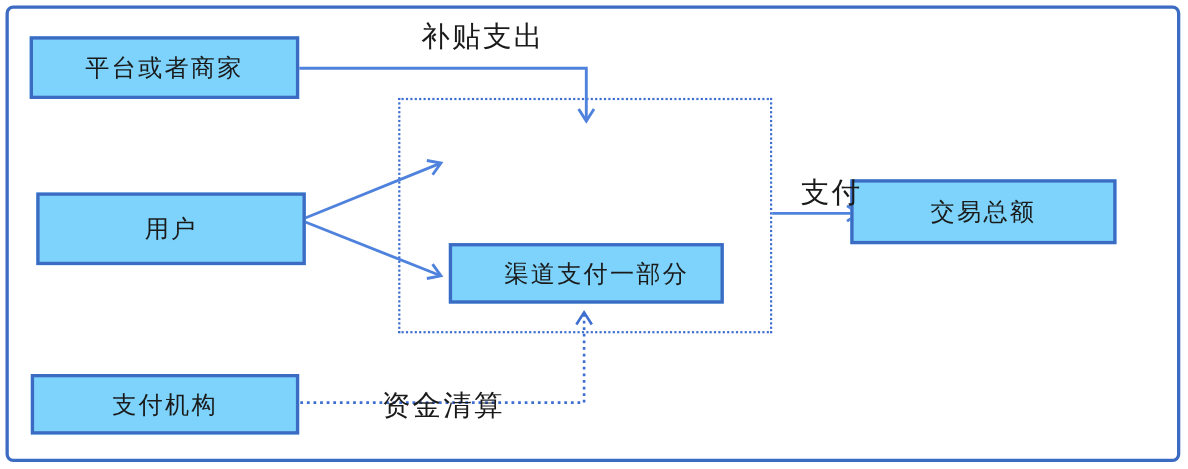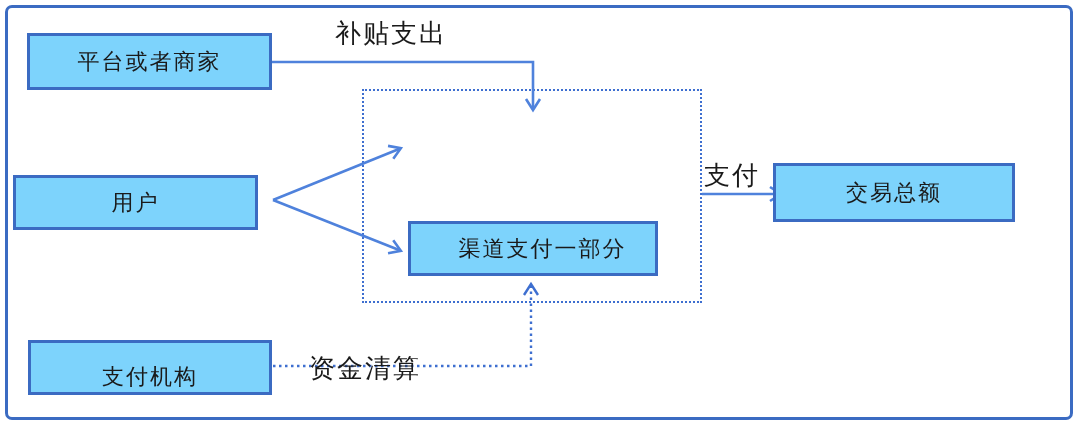--- a/index.html
+++ b/index.html
@@ -41,30 +41,30 @@
     z-index: 3;
   }
   .group {
     position: absolute;
     left: 362px; top: 89px;
     width: 340px; height: 214px;
     border: 2px dotted var(--dotted);
     z-index: 1;
   }
   #box-platform { left: 27px;  top: 33px;  width: 245px; height: 57px; }
-  #box-user     { left: 13px;  top: 175px; width: 245px; height: 55px; align-items: center; }
-  #box-payer    { left: 28px;  top: 340px; width: 244px; height: 55px; align-items: flex-end; }
+  #box-user     { left: 33px;  top: 175px; width: 245px; height: 66px; align-items: center; }
+  #box-payer    { left: 28px;  top: 340px; width: 244px; height: 55px; }
   #box-voucher  { left: 408px; top: 118px; width: 250px; height: 57px; }
   #box-channel  { left: 408px; top: 221px; width: 250px; height: 55px; padding-left: 19px; }
   #box-total    { left: 773px; top: 163px; width: 242px; height: 59px; }
   .edge-label {
     position: absolute;
     font-size: 26px;
     letter-spacing: 2px;
-    text-align: left;
+    text-align: right;
     color: var(--text);
     white-space: nowrap;
     z-index: 4;
   }
   #label-subsidy    { left: 335px; top: 16px;  width: 160px; }
   #label-pay        { left: 704px; top: 158px; width: 80px;  }
   #label-settlement { left: 309px; top: 321px; width: 150px; margin-top: 30px; }
   svg.arrow-layer {
     position: absolute;
     left: 0; top: 0;

